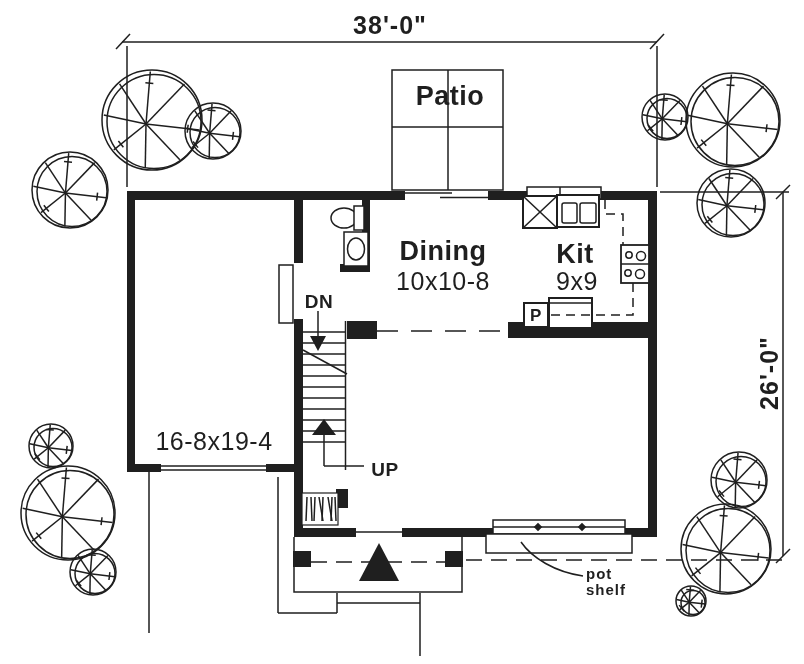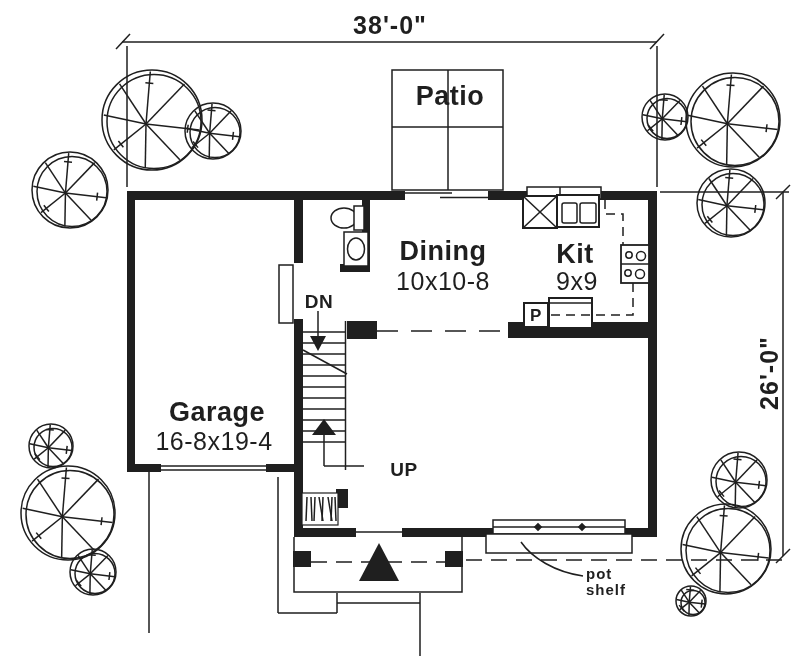--- a/index.html
+++ b/index.html
@@ -362,23 +362,22 @@
   <div class="lbl dim dim-v" style="left:769px;top:373px;">26'-0"</div>
 
   <div class="lbl room-name" style="left:450px;top:96px;">Patio</div>
 
   <div class="lbl room-name" style="left:443px;top:251px;">Dining</div>
   <div class="lbl room-size" style="left:443px;top:281px;">10x10-8</div>
 
   <div class="lbl room-name" style="left:575px;top:254px;">Kit</div>
   <div class="lbl room-size" style="left:577px;top:281px;">9x9</div>
 
-  <div class="lbl room-name" style="left:217px;top:412px;">Garage</div>
   <div class="lbl room-size" style="left:214px;top:441px;">16-8x19-4</div>
 
 
   <div class="lbl small-bold" style="left:319px;top:301px;">DN</div>
-  <div class="lbl small-bold" style="left:385px;top:469px;margin-left:19px;">UP</div>
+  <div class="lbl small-bold" style="left:385px;top:469px;">UP</div>
   <div class="lbl p-lbl" style="left:536px;top:315px;">P</div>
 
   <div class="note" style="left:586px;top:566px;">pot
 shelf</div>
 </div>
 
 </body></html>

